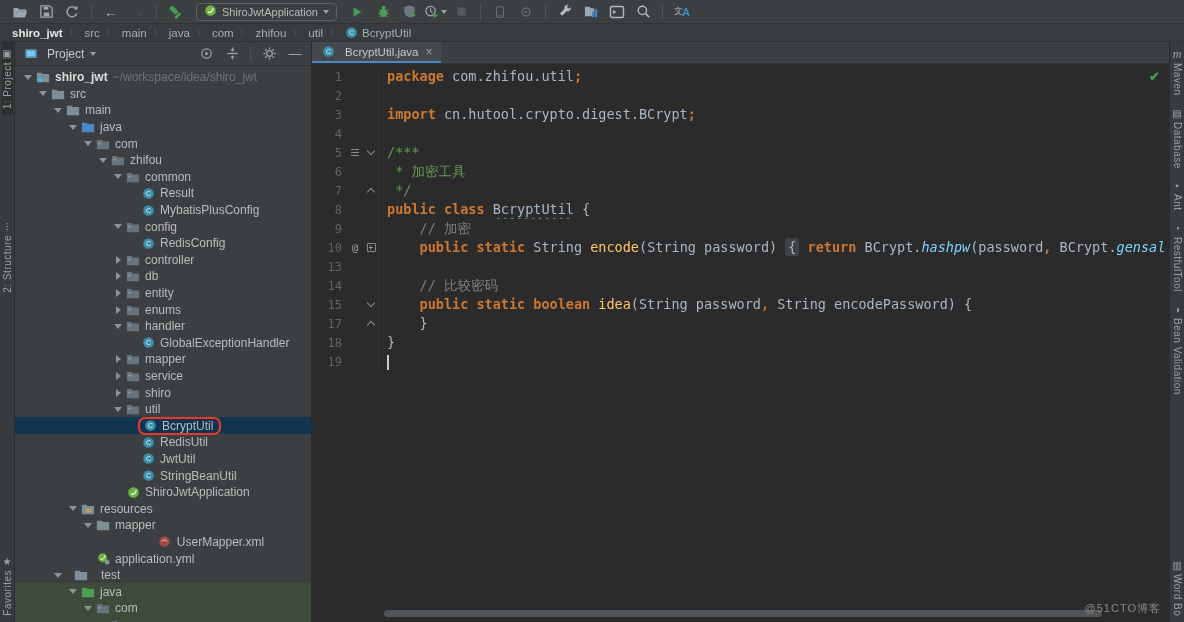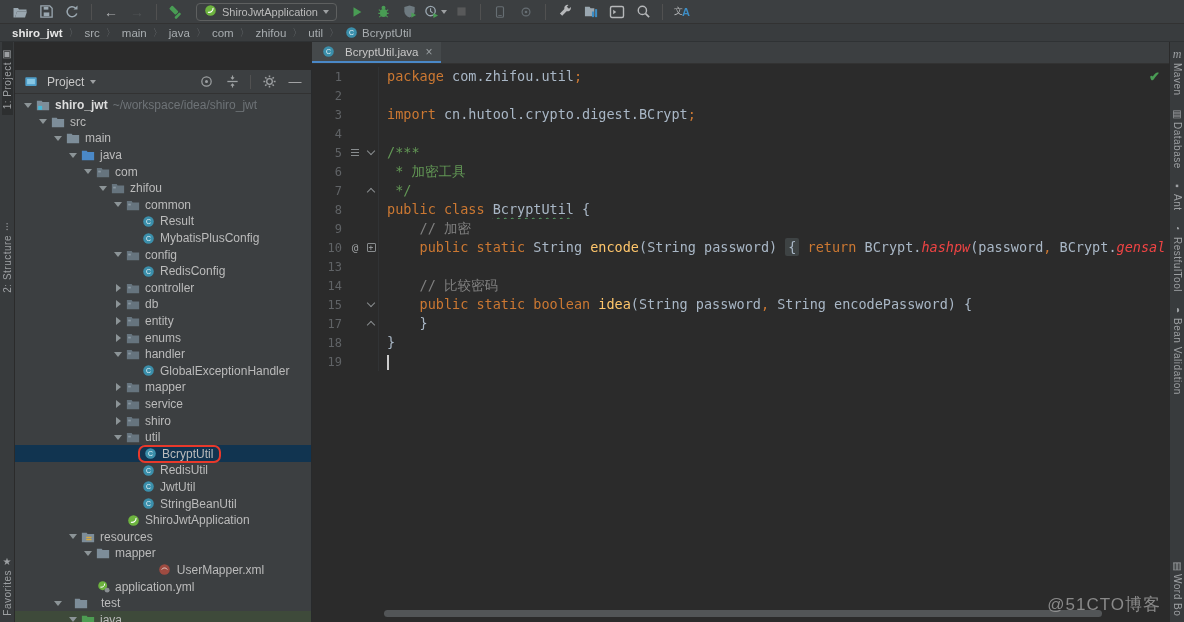--- a/index.html
+++ b/index.html
@@ -44,21 +44,21 @@
   .stripe.left { border-right:1px solid #2b2b2b; }
   .stripe.right { border-left:1px solid #2b2b2b; }
   .stripe-item { display:flex; flex-direction:column; align-items:center; gap:3px; padding:6px 0; cursor:default; }
   .stripe-item .vtext { writing-mode:vertical-rl; white-space:nowrap; letter-spacing:.5px; }
   .stripe.left .vtext { transform:rotate(180deg); }
   .stripe-item.active { background:#2d2f30; }
   .stripe-spacer { flex:1; }
   .stripe-ico { font-size:10px; line-height:1; color:#9da0a3; font-style:normal; }
   .stripe-ico.it { font-style:italic; font-family:"Liberation Serif", serif; font-size:12px; }
   
-  .project-panel { width:297px; background:#3c3f41; display:flex; flex-direction:column; border-right:1px solid #282a2c; flex:0 0 auto;margin-top:28px; }
+  .project-panel { width:297px; background:#3c3f41; display:flex; flex-direction:column; border-right:1px solid #282a2c; flex:0 0 auto; }
   .panel-header {
     height:24px; display:flex; align-items:center; padding:0 6px; gap:6px;
     border-bottom:1px solid #323232; flex:0 0 auto;
   }
   .panel-title { color:#c8c8c8; font-size:12px; }
   .ph-caret { width:0; height:0; border-left:3.5px solid transparent; border-right:3.5px solid transparent; border-top:4px solid #9da0a2; }
   .ph-spacer { flex:1; }
   .ph-btn { width:20px; height:20px; display:flex; align-items:center; justify-content:center; color:#9da0a2; }
   .ph-sep { width:1px; height:14px; background:#515151; margin:0 2px; }
   .tree { flex:1; overflow:hidden; padding-top:3px; }
@@ -84,32 +84,32 @@
   .code-line { height:19px; display:flex; align-items:center; }
   .ln { width:34px; flex:0 0 auto; text-align:right; padding-right:4px; color:#606366; font-size:12px; font-family:"DejaVu Sans Mono",monospace; }
   .gmark { width:18px; flex:0 0 auto; text-align:center; color:#9da0a2; font-size:11px; }
   .fmark { width:14px; flex:0 0 auto; display:flex; align-items:center; justify-content:center; }
   .fold-open { width:6px; height:6px; border-right:1.5px solid #888c8e; border-bottom:1.5px solid #888c8e; transform:rotate(45deg); margin-top:-3px; }
   .fold-close { width:6px; height:6px; border-right:1.5px solid #888c8e; border-bottom:1.5px solid #888c8e; transform:rotate(-135deg); margin-bottom:-3px; }
   .fold-plus { width:9px; height:9px; border:1px solid #888c8e; border-radius:1px; color:#aaaeb0; font-size:8px; line-height:7px; text-align:center; }
   .lines-ico { width:8px; height:7px; border-top:1.5px solid #888c8e; border-bottom:1.5px solid #888c8e; position:relative; }
   .lines-ico:after { content:""; position:absolute; left:0; right:0; top:1.5px; border-top:1.5px solid #888c8e; }
   .code-text { white-space:pre; border-left:1px solid #313335; padding-left:8px; height:19px; line-height:19px; overflow:hidden; flex:1; }
-  .tok-kw { color:#cc7832; }
+  .tok-kw { color:#cc7832;font-weight:bold; }
   .tok-def { color:#a9b7c6; }
   .tok-mth { color:#ffc66b; }
-  .tok-smth { color:#ef4444; font-style:italic; }
+  .tok-smth { color:#7dd3fc; font-style:italic; }
   .tok-cmt { color:#808080; }
   .tok-doc { color:#629755; }
   .tok-clsu { color:#a9b7c6; text-decoration:underline wavy #59a869 1px; text-underline-offset:3px; }
   .tok-fold { color:#a9b7c6; background:#3e4344; border-radius:2px; padding:1px 3px; }
   .tok-caret { display:inline-block; width:1.5px; height:15px; background:#cccccc; vertical-align:middle; }
   .inspect-ok { position:absolute; top:27px; right:9px; color:#499c54; font-size:13px; font-weight:bold; }
   .hscroll { position:absolute; left:72px; bottom:5px; width:718px; height:7px; background:#595d5f; border-radius:4px; opacity:.85; }
-  .watermark { position:absolute; right:8px; bottom:6px; font-size:17px; color:#9a9a9a; opacity:.85; letter-spacing:1px; }
+  .watermark { position:absolute; right:8px; bottom:6px; font-size:11px; color:#9a9a9a; opacity:.85; letter-spacing:1px; }
 </style>
 </head>
 <body>
 
 <div class="app">
   <div class="toolbar" id="toolbar">
       <span class="tb-btn">
         <svg width="16" height="16" viewBox="0 0 16 16">
           <path d="M1.5 4h4.5l1 1.5h7.5v2H5l-2 6H1.5z" fill="#9aa7b0"></path>
           <path d="M5 7.5h10l-2 6H3z" fill="#9aa7b0"></path>

